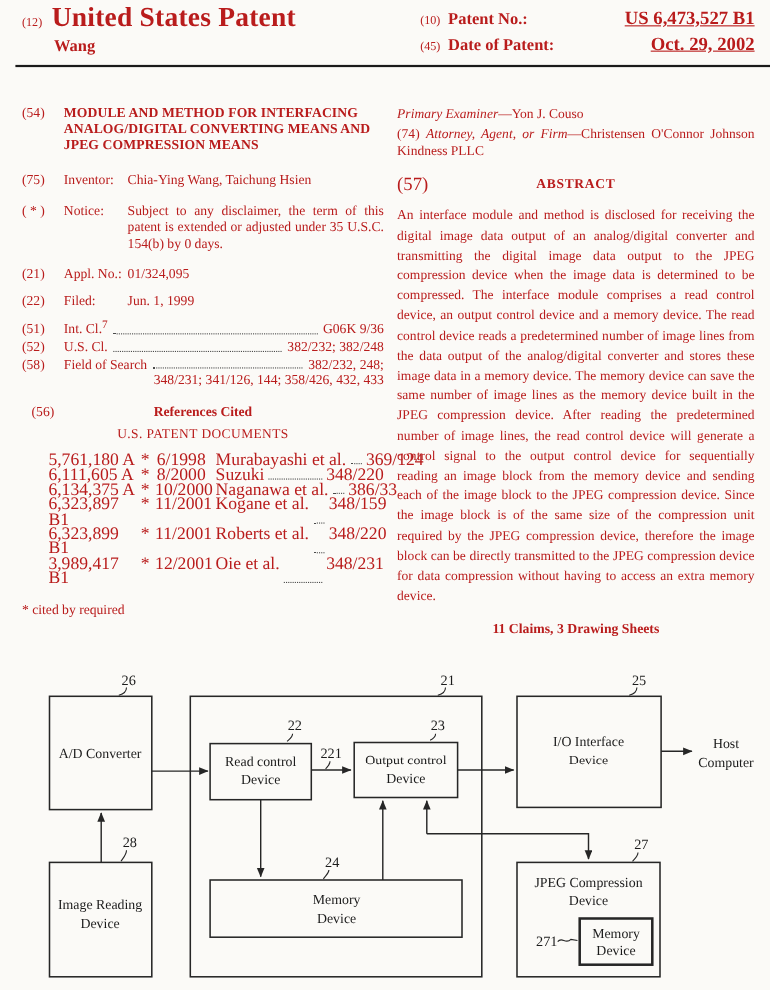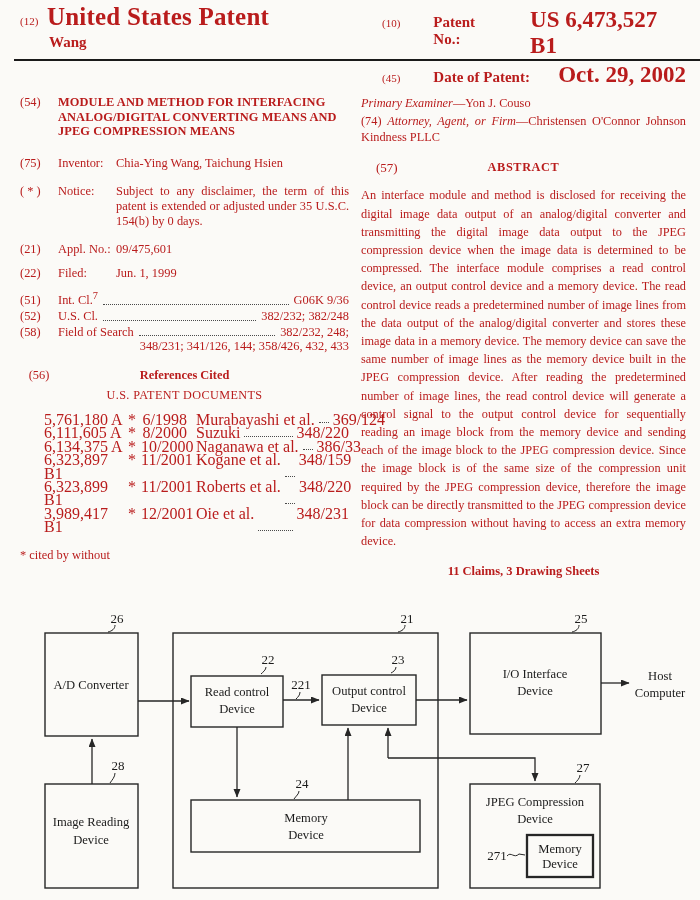--- a/index.html
+++ b/index.html
@@ -10,24 +10,24 @@
     color:#b91c1c; overflow:hidden;padding-left:16px;
   }
   .b { font-weight:normal; }
   .i { font-style:italic; }
 
   
   .h-code   { position:absolute; left:20px; top:15px; font-size:11px; }
   .h-title  { position:absolute; left:47px; top:3px; font-size:25px; font-weight:bold; letter-spacing:0.2px; margin:0; }
   .h-surname{ position:absolute; left:49px; top:34px; font-size:15px; font-weight:bold; }
   .h-right  { position:absolute; left:382px; top:7px; width:304px; }
-  .h-row    { display:flex; align-items:baseline; margin-bottom:3px;gap:26px; }
+  .h-row    { display:flex; align-items:baseline; margin-bottom:3px; }
   .h-row .c { font-size:11px; margin-right:7px; }
   .h-row .l { font-size:15px; font-weight:bold; }
-  .h-row .v { margin-left:auto; font-size:23px; font-weight:bold; }
+  .h-row .v { margin-left:auto; font-size:17px; font-weight:bold;text-decoration:underline; }
   .rule { position:absolute; left:14px; right:14px; top:59px; height:2px; background:#1a1a1a; }
 
   
   .col-l { position:absolute; left:20px; top:95px; width:329px; font-size:12.4px; line-height:14.6px; }
   .row  { display:flex; }
   .fc   { flex:none; width:38px; }
   .fl   { flex:none; width:58px; }
   .fb   { flex:1; }
   .f54-body { font-weight:bold; letter-spacing:0.1px; }
   .mb17 { margin-bottom:17px; }
@@ -48,21 +48,21 @@
   .r-date { flex:none; width:46px; text-align:right; margin-right:9px; }
   .r-name { flex:none; }
   .r-lead { flex:1; border-bottom:1.6px dotted #4a4a4a; margin:0 4px 3px 4px; min-width:10px; }
   .r-class{ flex:none; }
   .cited  { margin-top:14px; }
 
   
   .col-r { position:absolute; left:361px; top:95px; width:325px; font-size:12.3px; line-height:16.6px; }
   .f74p  { text-align:justify; margin:1px 0 0 0; }
   .abs-head { position:relative; text-align:center; margin-top:13px; }
-  .abs-head .c { position:absolute; left:0; top:1px; font-size:13px;margin-left:15px; }
+  .abs-head .c { position:absolute; left:0; top:1px; font-size:17px; }
   .abs-head .t { font-weight:bold; letter-spacing:0.6px; }
   .abstract { text-align:justify; margin-top:11px; font-size:12.3px; line-height:18.2px; }
   .claims { text-align:center; font-weight:bold; margin-top:7px; font-size:12.5px; }
 
   
   .fig { position:absolute; left:0; top:608px; }
   .fig rect, .fig line, .fig path.wire, .fig path.tick { stroke:#262626; fill:none; }
   .fig rect { stroke-width:1.4; }
   .fig rect.thick { stroke-width:2.3; }
   .fig line, .fig path.wire { stroke-width:1.3; }
@@ -114,21 +114,21 @@
 
     <div class="row mb14">
       <span class="fc">( * )</span>
       <span class="fl">Notice:</span>
       <span class="fb just">Subject to any disclaimer, the term of this patent is extended or adjusted under 35 U.S.C. 154(b) by 0 days.</span>
     </div>
 
     <div class="row mb9">
       <span class="fc">(21)</span>
       <span class="fl">Appl. No.:</span>
-      <span class="fb b">09/475,601</span>
+      <span class="fb b">01/324,095</span>
     </div>
 
     <div class="row mb9">
       <span class="fc">(22)</span>
       <span class="fl">Filed:</span>
       <span class="fb b">Jun. 1, 1999</span>
     </div>
 
     <div class="crow mb1">
       <span class="fc">(51)</span>
@@ -202,21 +202,21 @@
       <div class="refrow">
         <span class="r-num">3,989,417 B1</span>
         <span class="r-star">*</span>
         <span class="r-date">12/2001</span>
         <span class="r-name">Oie et al.</span>
         <span class="r-lead"></span>
         <span class="r-class">348/231</span>
       </div>
     </div>
 
-    <div class="cited">* cited by without</div>
+    <div class="cited">* cited by required</div>
   </section>
 
   <section class="col-r">
     <p style="margin:0"><span class="i">Primary Examiner</span><span>—Yon J. Couso</span></p>
 
     <p class="f74p"><span>(74)</span> <span class="i">Attorney, Agent, or Firm</span><span>—Christensen O'Connor Johnson Kindness PLLC</span></p>
 
     <div class="abs-head">
       <span class="c">(57)</span>
       <span class="t">ABSTRACT</span>

